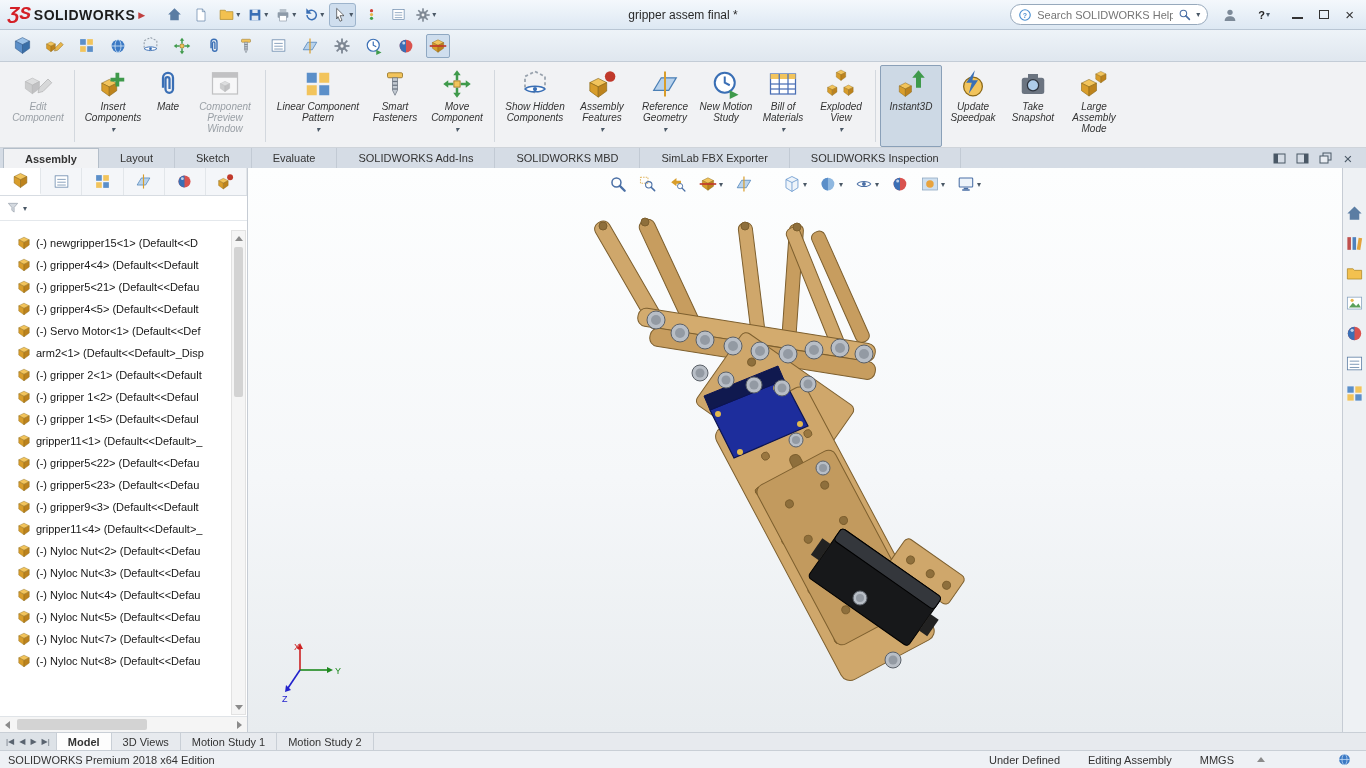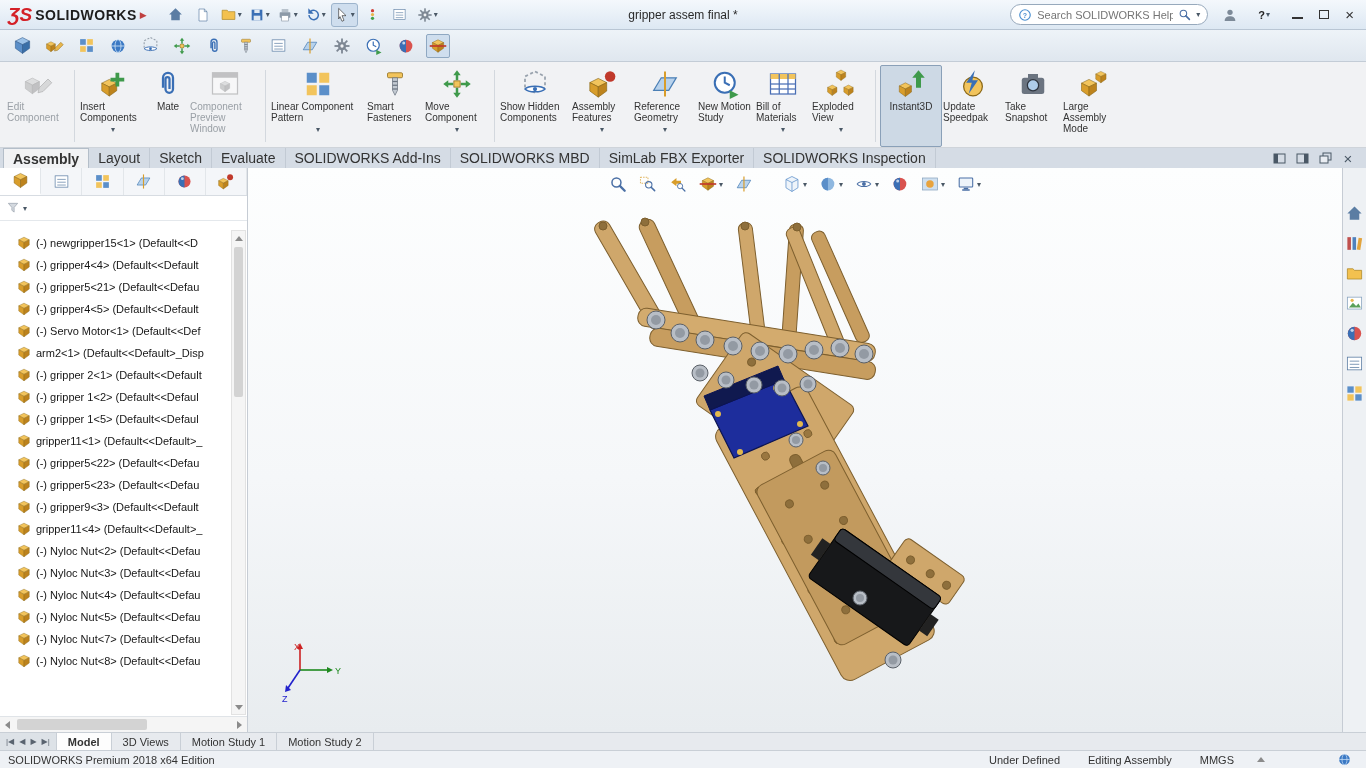--- a/index.html
+++ b/index.html
@@ -6,21 +6,21 @@
   html,body { width:1366px; height:768px; overflow:hidden; background:#fff; }
   .app { position:relative; width:1366px; height:768px; font-size:11px; color:#222; }
   svg.ic { display:block; }
 
   
   .titlebar { position:absolute; top:0; left:0; right:0; height:30px;
     background:linear-gradient(#f4f8fc,#dde8f3); border-bottom:1px solid #b9c6d4;
     display:flex; align-items:center; padding:0 8px; gap:3px; }
   .brand { display:flex; align-items:center; gap:3px; margin-right:14px; }
   .brand-mark { color:#d42027; font-weight:bold; font-style:italic; font-size:19px;
-    font-family:Liberation Sans, sans-serif; line-height:1; }
+    font-family:Liberation Mono, monospace; line-height:1; }
   .brand-name { font-weight:bold; font-size:14px; letter-spacing:.5px; color:#1c1c1c; }
   .brand-arr { color:#c04040; font-size:9px; }
   .tb-btn { height:24px; min-width:24px; display:flex; align-items:center; justify-content:center;
     border-radius:3px; gap:1px; padding:0 2px; }
   .tb-btn.pressed { background:#cfdeee; border:1px solid #9db4cc; }
   .dd { font-size:8px; color:#4a5866; }
   .doc-title { position:absolute; left:50%; transform:translateX(-50%); font-size:12px; color:#2a2a2a; white-space:nowrap; }
   .tb-right { margin-left:auto; display:flex; align-items:center; gap:10px; }
   .search-box { display:flex; align-items:center; background:#fff; border:1px solid #97a9bc;
     border-radius:11px; height:21px; width:198px; padding:0 7px; gap:5px; }
@@ -34,33 +34,33 @@
   .quickbar { position:absolute; top:30px; left:0; right:0; height:32px;
     background:linear-gradient(#eef3f8,#dfe7ef); border-bottom:1px solid #c3ccd6;
     display:flex; align-items:center; padding:0 10px; gap:8px; }
   .qb { width:24px; height:24px; display:flex; align-items:center; justify-content:center; border-radius:2px; }
   .qb.pressed { background:#cfdeee; border:1px solid #8fa8c2; }
 
   
   .ribbon { position:absolute; top:62px; left:0; right:0; height:86px; background:#f1f2f4;
     border-bottom:1px solid #cfd4da; display:flex; align-items:stretch; padding:3px 2px 0 6px; }
   .rb { display:flex; flex-direction:column; align-items:center; padding-top:3px;
-    text-align:left; font-size:10px; line-height:11px; color:#333; border:1px solid transparent; border-radius:2px; }
+    text-align:center; font-size:10px; line-height:11px; color:#333; border:1px solid transparent; border-radius:2px;font-style:italic; }
   .rb .ric { width:30px; height:30px; margin-bottom:2px; flex:none; }
   .rb .rlab { flex:none; }
   .rb .rdd { font-size:8px; color:#4a5866; margin-top:1px; }
   .rb.disabled { color:#9aa0a6; }
   .rb.disabled svg { opacity:.45; filter:grayscale(1); }
   .rb.active { background:#cdd9e5; border:1px solid #8aa0b8; }
   .rsep { width:1px; background:#d3d8de; margin:5px 4px; flex:none; }
 
   
   .cmdtabs { position:absolute; top:148px; left:0; right:0; height:20px; background:#d5dce5;
     display:flex; align-items:stretch; padding-left:3px; }
-  .ctab { display:flex; align-items:center; padding:0 9px; font-size:14px; color:#333;
+  .ctab { display:flex; align-items:center; padding:0 21px; font-size:11px; color:#333;
     border-right:1px solid #c2cad4; }
   .ctab.active { background:#f1f2f4; font-weight:bold; border:1px solid #b4bec9; border-bottom:none; }
   .winctrls { margin-left:auto; display:flex; align-items:center; gap:7px; padding:0 10px; }
   .wc { width:16px; height:14px; display:flex; align-items:center; justify-content:center; color:#4a5866; }
 
   
   .main { position:absolute; top:168px; left:0; right:0; height:564px; }
   .viewport { position:absolute; left:248px; right:24px; top:0; bottom:0; overflow:hidden;
     background:linear-gradient(180deg,#fdfefe 0%,#f5f7f9 55%,#e8ecef 100%); }
   .treepanel { position:absolute; left:0; top:0; width:248px; bottom:0; background:#fff;

